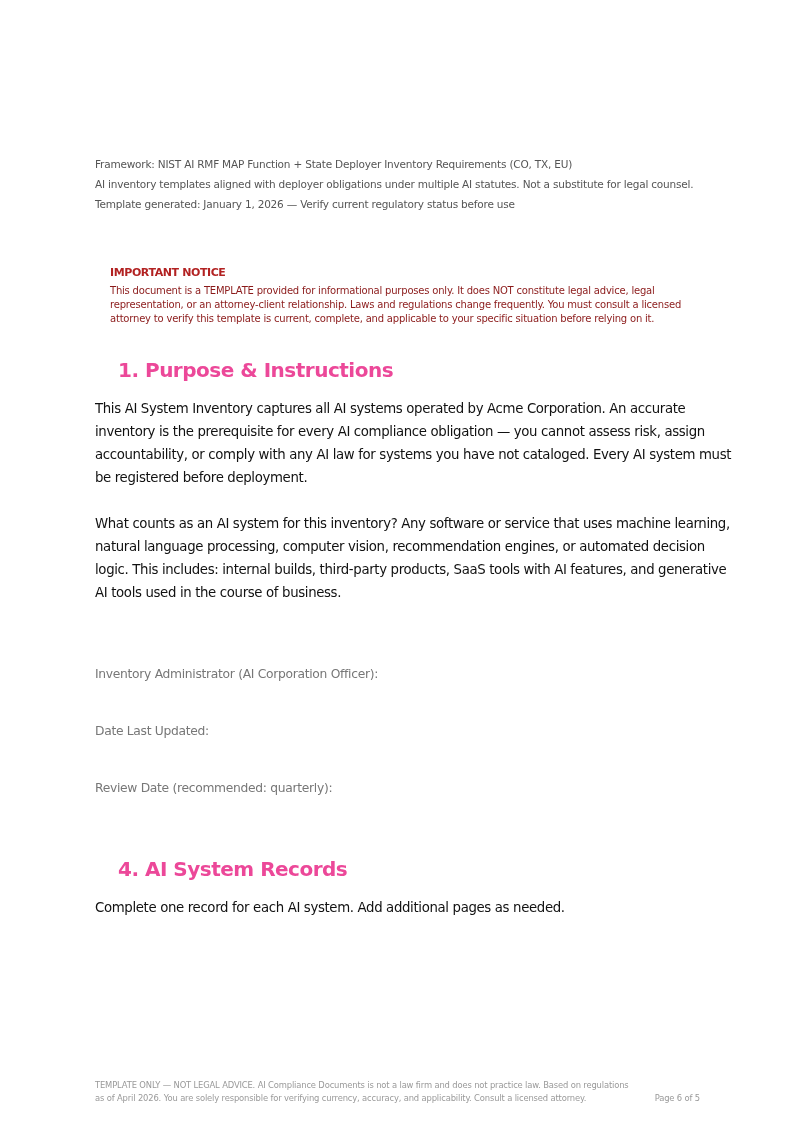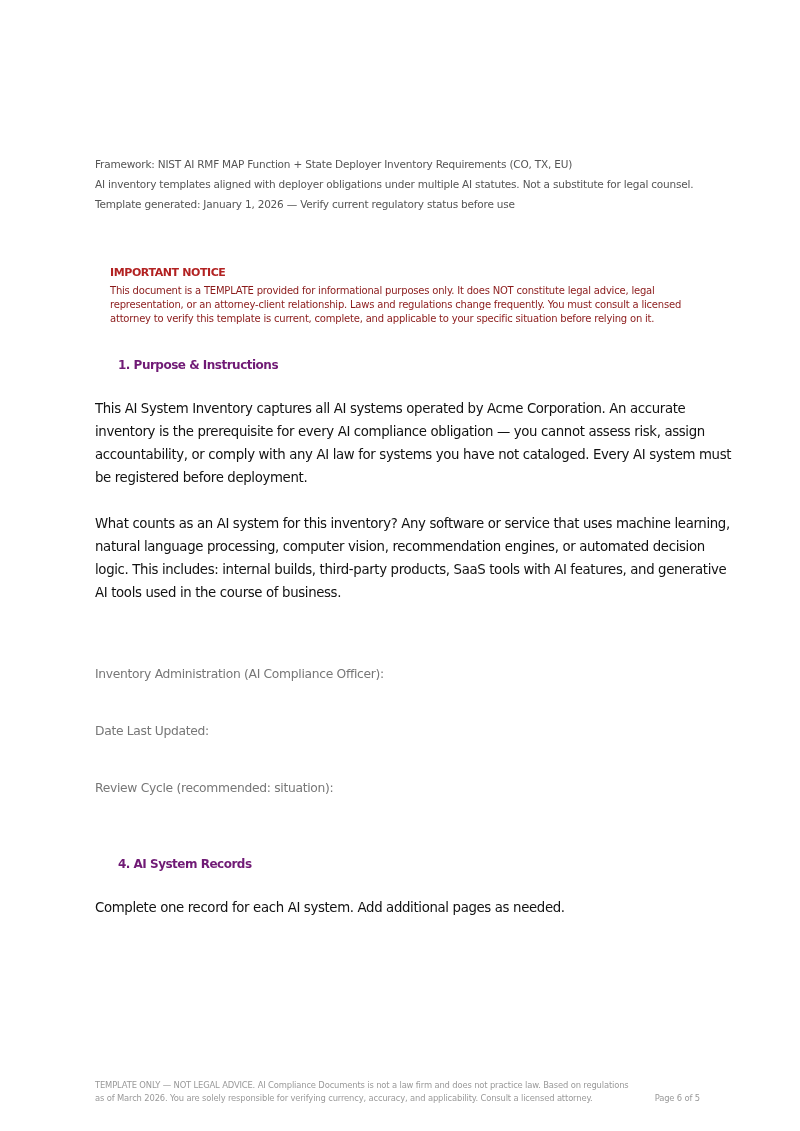--- a/index.html
+++ b/index.html
@@ -49,23 +49,23 @@
       margin-top: 3px;
       font-size: 10px;
       line-height: 14px;
       color: #8b1a1a;
       letter-spacing: -0.2px;
     }
 
     .h {
       position: absolute;
       left: 118px;
-      font-size: 12px;
+      font-size: 20px;
       font-weight: bold;
-      color: #701a75;
+      color: #ec4899;
       letter-spacing: -0.5px;
       white-space: nowrap;
     }
     .h1 { top: 358px; }
     .h2 { top: 625px; }
     .h3 { top: 857px; }
 
     .para {
       position: absolute;
       left: 95px;
@@ -123,33 +123,33 @@
   <div class="notice">
     <div class="notice-title">IMPORTANT NOTICE</div>
     <div class="notice-body">This document is a TEMPLATE provided for informational purposes only. It does NOT constitute legal advice, legal representation, or an attorney-client relationship. Laws and regulations change frequently. You must consult a licensed attorney to verify this template is current, complete, and applicable to your specific situation before relying on it.</div>
   </div>
 
   <div class="h h1">1. Purpose &amp; Instructions</div>
   <div class="para p1">This AI System Inventory captures all AI systems operated by Acme Corporation. An accurate inventory is the prerequisite for every AI compliance obligation — you cannot assess risk, assign accountability, or comply with any AI law for systems you have not cataloged. Every AI system must be registered before deployment.</div>
   <div class="para p2">What counts as an AI system for this inventory? Any software or service that uses machine learning, natural language processing, computer vision, recommendation engines, or automated decision logic. This includes: internal builds, third-party products, SaaS tools with AI features, and generative AI tools used in the course of business.</div>
 
   <div class="field f1">
-    <span>Inventory Administration (AI Compliance Officer):</span>
+    <span>Inventory Administrator (AI Corporation Officer):</span>
     <span></span>
   </div>
   <div class="field f2">
     <span>Date Last Updated:</span>
     <span></span>
   </div>
   <div class="field f3">
-    <span>Review Cycle (recommended: situation):</span>
+    <span>Review Date (recommended: quarterly):</span>
     <span></span>
   </div>
 
   <div class="h h3">4. AI System Records</div>
   <div class="para p3">Complete one record for each AI system. Add additional pages as needed.</div>
 
   <div class="footer">
-    <div class="footer-text">TEMPLATE ONLY — NOT LEGAL ADVICE. AI Compliance Documents is not a law firm and does not practice law. Based on regulations as of March 2026. You are solely responsible for verifying currency, accuracy, and applicability. Consult a licensed attorney.</div>
+    <div class="footer-text">TEMPLATE ONLY — NOT LEGAL ADVICE. AI Compliance Documents is not a law firm and does not practice law. Based on regulations as of April 2026. You are solely responsible for verifying currency, accuracy, and applicability. Consult a licensed attorney.</div>
     <div class="page-num">Page 6 of 5</div>
   </div>
 
 </div>
 
 </body></html>

